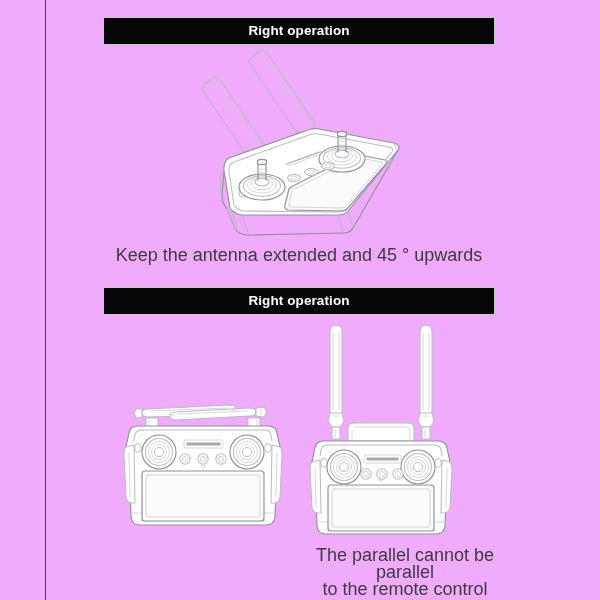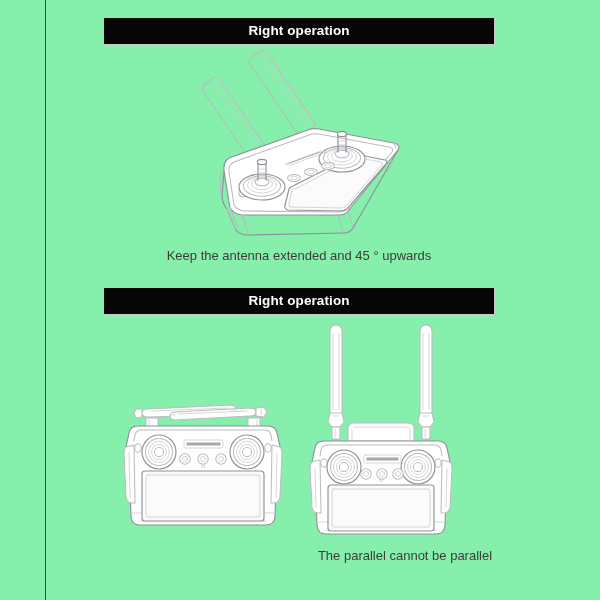--- a/index.html
+++ b/index.html
@@ -12,21 +12,21 @@
     height: 600px;
     position: relative;
     overflow: hidden;
     font-family: "Liberation Sans", sans-serif;
     color: #3b3b3b;
   }
 
   #page {
     position: absolute;
     inset: 0;
-    background: #86efac;
+    background: #f0abfc;
     text-decoration: underline;
   }
 
   
   .left-rule {
     position: absolute;
     left: 45px;
     top: 0;
     width: 1px;
     height: 600px;
@@ -51,21 +51,21 @@
     font-weight: bold;
     letter-spacing: .1px;
     line-height: 1;
   }
   #banner-right { top: 17px; }
   #banner-wrong { top: 287px; }
 
   .caption {
     position: absolute;
     text-align: center;
-    font-size: 13px;
+    font-size: 18px;
     line-height: 17px;
     color: #3c3c3c;
   }
   #caption-right {
     left: 103px;
     width: 392px;
     top: 247px;
   }
   #caption-cross {
     left: 108px;
@@ -396,15 +396,16 @@
       <g>
         <rect class="ln-t" x="64" y="140" width="37" height="8" rx="1.5" fill="#f3f4f5"></rect>
         <rect class="logo" x="66.5" y="142.5" width="32" height="3" opacity=".8"></rect>
       </g>
 
     </svg>
   </div>
 
   <div class="caption" id="caption-parallel">
     <div>The parallel cannot be parallel</div>
+    <div>to the remote control</div>
   </div>
 
 </div>
 
 </body></html>

